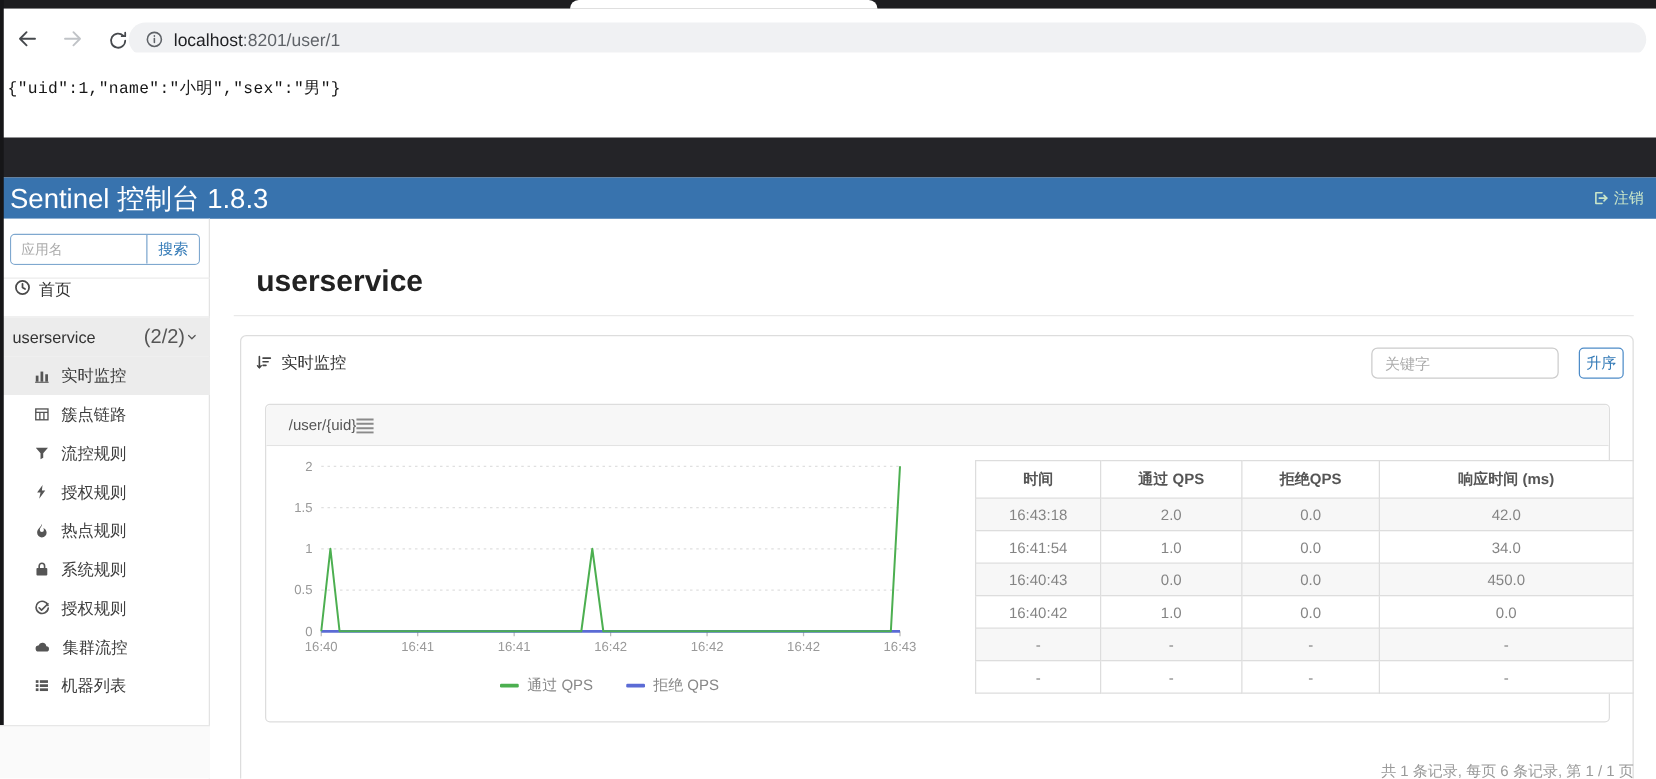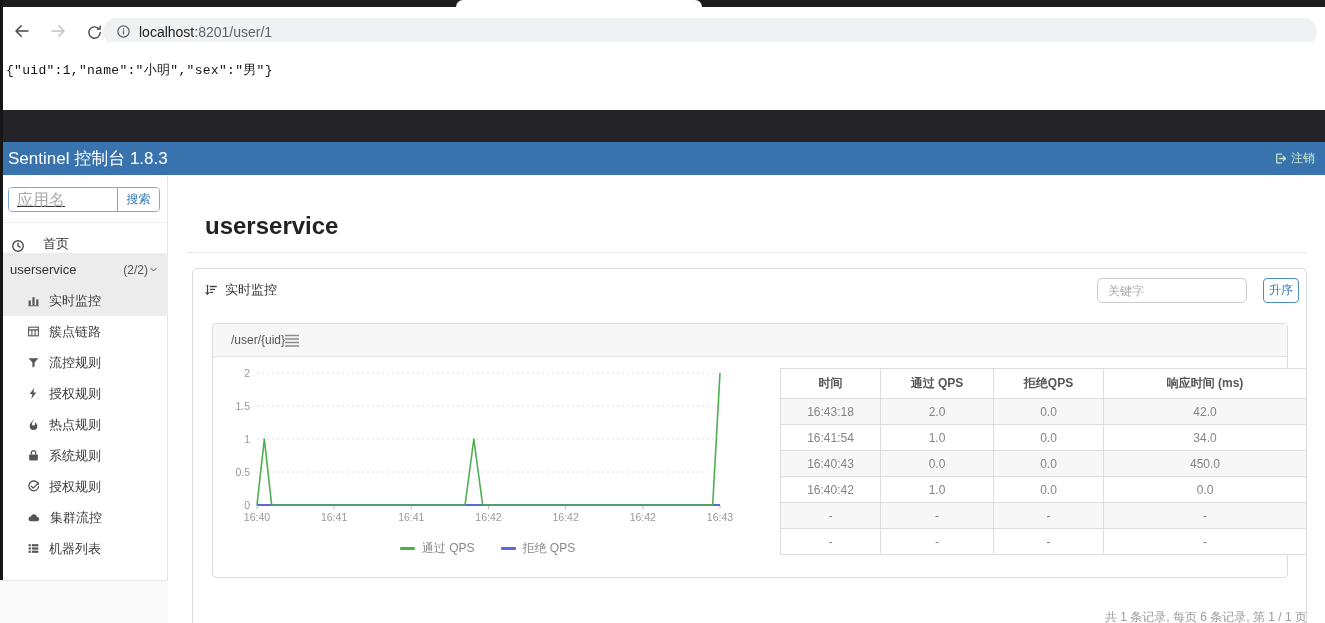--- a/index.html
+++ b/index.html
@@ -21,39 +21,39 @@
   #url-text { font-size:14px; margin-left:8px; color:#5f6368; }
   #url-text b { color:#202124; font-weight:400; }
   #page-body { left:0; top:42px; width:1325px; height:68px; background:#fff; }
   #json-response { left:6px; top:61px; font-family:"Liberation Mono","DejaVu Sans Mono",monospace;
                    font-size:13px; color:#151515; letter-spacing:0.3px; }
 
   
   #darkbar { left:0; top:110px; width:1325px; height:32px; background:#242428; }
   #bluebar { left:0; top:142px; width:1325px; height:33px; background:#3873ae; display:flex;
              align-items:center; justify-content:space-between; padding:0 10px 0 8px; }
-  #brand { color:#fff; font-size:17px; }
+  #brand { color:#fff; font-size:22px; }
   #logout { color:#c9e6c9; font-size:12px; display:flex; align-items:center; gap:4px; cursor:pointer; }
   #left-edge { left:0; top:0; width:3px; height:580px; background:#161618; }
 
   
   #sidebar { left:0; top:175px; width:168px; height:448px; background:#fff; border-right:1px solid #e3e3e3; }
   #searchgroup { left:8px; top:187px; width:152px; height:25px; display:flex; border:1px solid #7fa8cf;
                  border-radius:4px; overflow:hidden; background:#fff; }
-  #appsearch { width:108px; border:none; outline:none; padding:0 8px; font-size:16px; color:#333;
-               font-family:"Liberation Sans",sans-serif;text-decoration:underline; }
+  #appsearch { width:108px; border:none; outline:none; padding:0 8px; font-size:11px; color:#333;
+               font-family:"Liberation Sans",sans-serif; }
   #appsearch::placeholder { color:#aaa; }
   #searchbtn { width:44px; border:none; border-left:1px solid #7fa8cf; background:#fff; color:#337ab7;
                font-size:12px; cursor:pointer; font-family:"Liberation Sans",sans-serif; }
   .side-divider { position:absolute; left:0; width:168px; border-top:1px solid #ececec; }
-  #home-row { left:0; top:223px; width:168px; height:30px; display:flex; align-items:flex-end; gap:18px;
+  #home-row { left:0; top:223px; width:168px; height:30px; display:flex; align-items:flex-start; gap:6px;
               padding-left:11px; font-size:13px; color:#333; cursor:pointer; }
   #app-row { left:0; top:254px; width:168px; height:31px; background:#ececec; display:flex; align-items:center;
              padding:0 10px; font-size:13px; color:#333; cursor:pointer; }
-  #app-row .badge { margin-left:auto; font-size:12px; color:#555; display:flex; align-items:center; gap:1px; }
+  #app-row .badge { margin-left:auto; font-size:16px; color:#555; display:flex; align-items:center; gap:1px; }
   #side-menu { left:0; top:285px; width:168px; }
   .menu-item { height:31px; display:flex; align-items:center; gap:9px; padding-left:27px; font-size:13px;
                color:#3c3c3c; cursor:pointer; }
   .menu-item.active { background:#ececec; }
   .menu-item svg { flex:0 0 auto; }
   #side-bottom { left:0; top:580px; width:168px; height:43px; background:#fafafa; border-top:1px solid #e7e7e7; }
 
   
   #main-title { left:205px; top:212px; font-size:24px; font-weight:bold; color:#222; }
   #title-hr { left:187px; top:252px; width:1120px; border-top:1px solid #e9e9e9; }

